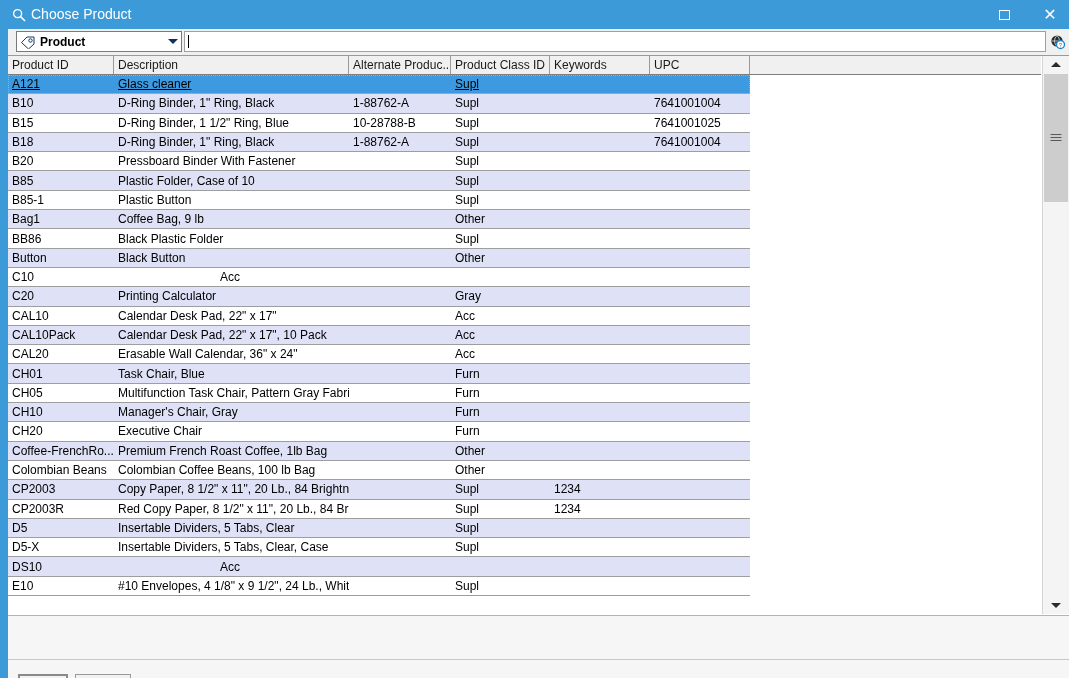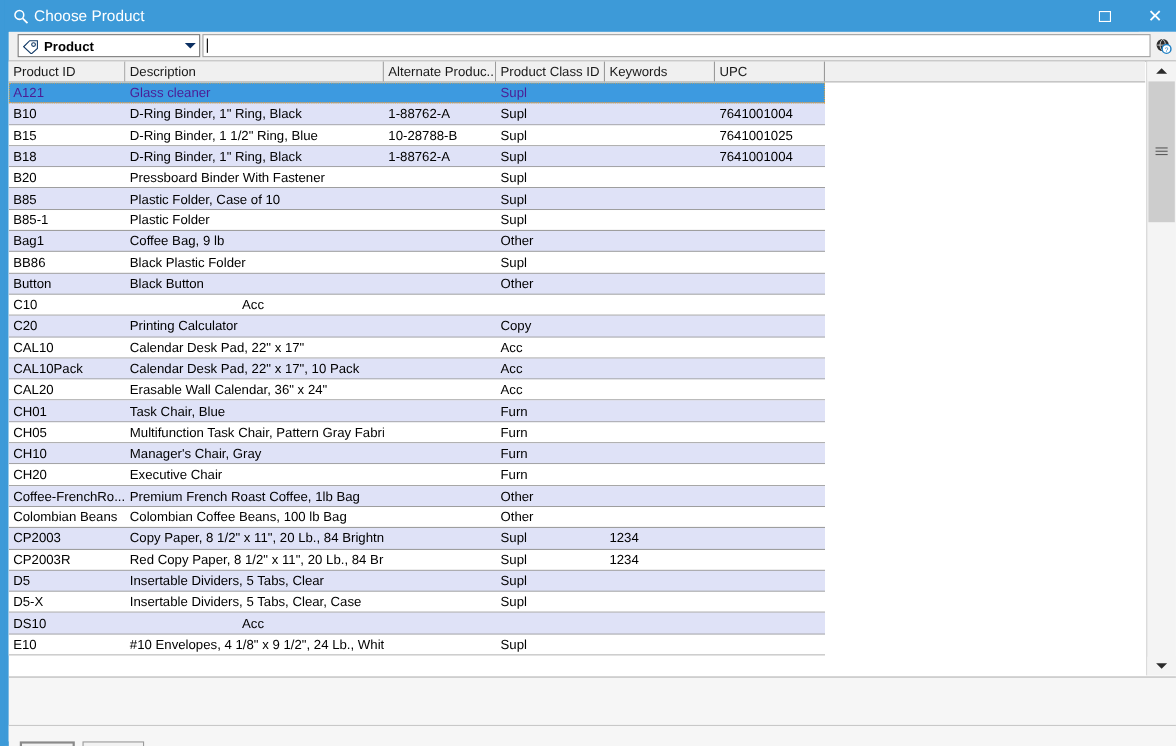--- a/index.html
+++ b/index.html
@@ -137,21 +137,21 @@
   }
   .row {
     height: 19.3px;
     display: flex;
     box-sizing: border-box;
     border-bottom: 1px solid #9e9e9e;
     width: 742px;
   }
   .row.odd { background: #ffffff; }
   .row.even { background: #dfe2f7; }
-  .row.selected { background: #3d9ae0; color: #4c1d95; outline: 1px dotted #e8a33d; outline-offset: -1px; }
+  .row.selected { background: #3d9ae0; color: #000000; outline: 1px dotted #e8a33d; outline-offset: -1px; text-decoration: underline; }
   .cell {
     box-sizing: border-box;
     padding-left: 4px;
     display: flex; align-items: center;
     font-size: 12px;
     white-space: nowrap; overflow: hidden;
     line-height: 1;
   }
 
   
@@ -342,21 +342,21 @@
           <div class="row even">
             <div class="cell" style="width: 106px;">B85</div>
             <div class="cell" style="width: 235px;">Plastic Folder, Case of 10</div>
             <div class="cell" style="width: 102px;"></div>
             <div class="cell" style="width: 99px;">Supl</div>
             <div class="cell" style="width: 100px;"></div>
             <div class="cell" style="width: 100px;"></div>
           </div>
           <div class="row odd">
             <div class="cell" style="width: 106px;">B85-1</div>
-            <div class="cell" style="width: 235px;">Plastic Folder</div>
+            <div class="cell" style="width: 235px;">Plastic Button</div>
             <div class="cell" style="width: 102px;"></div>
             <div class="cell" style="width: 99px;">Supl</div>
             <div class="cell" style="width: 100px;"></div>
             <div class="cell" style="width: 100px;"></div>
           </div>
           <div class="row even">
             <div class="cell" style="width: 106px;">Bag1</div>
             <div class="cell" style="width: 235px;">Coffee Bag, 9 lb</div>
             <div class="cell" style="width: 102px;"></div>
             <div class="cell" style="width: 99px;">Other</div>
@@ -383,21 +383,21 @@
             <div class="cell" style="width: 106px;">C10</div>
             <div class="cell" style="width: 102px;"></div>
             <div class="cell" style="width: 99px;">Acc</div>
             <div class="cell" style="width: 100px;"></div>
             <div class="cell" style="width: 100px;"></div>
           </div>
           <div class="row even">
             <div class="cell" style="width: 106px;">C20</div>
             <div class="cell" style="width: 235px;">Printing Calculator</div>
             <div class="cell" style="width: 102px;"></div>
-            <div class="cell" style="width: 99px;">Copy</div>
+            <div class="cell" style="width: 99px;">Gray</div>
             <div class="cell" style="width: 100px;"></div>
             <div class="cell" style="width: 100px;"></div>
           </div>
           <div class="row odd">
             <div class="cell" style="width: 106px;">CAL10</div>
             <div class="cell" style="width: 235px;">Calendar Desk Pad, 22" x 17"</div>
             <div class="cell" style="width: 102px;"></div>
             <div class="cell" style="width: 99px;">Acc</div>
             <div class="cell" style="width: 100px;"></div>
             <div class="cell" style="width: 100px;"></div>

